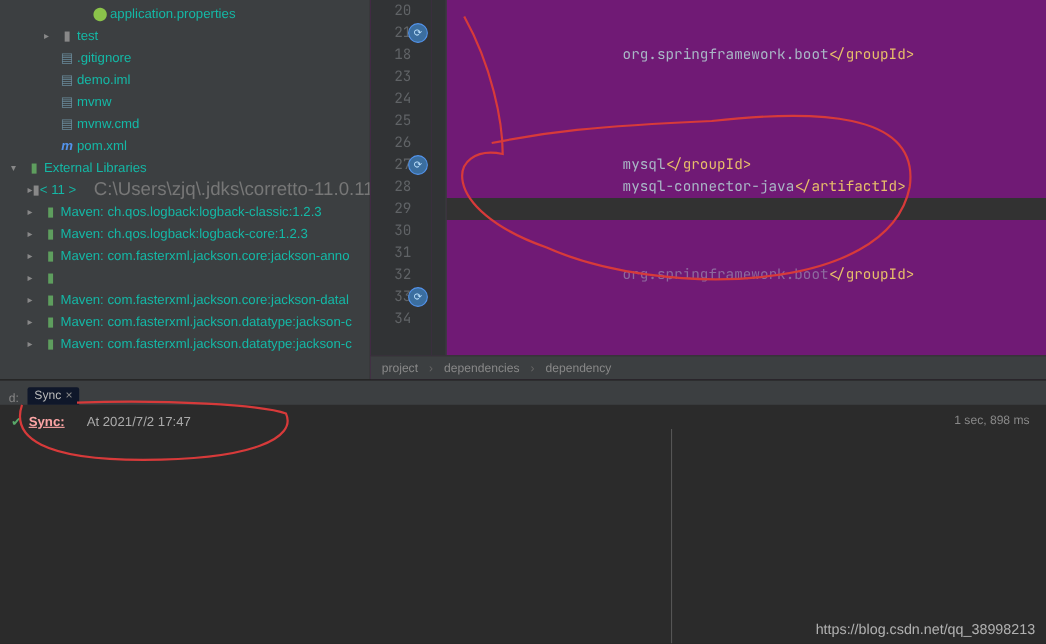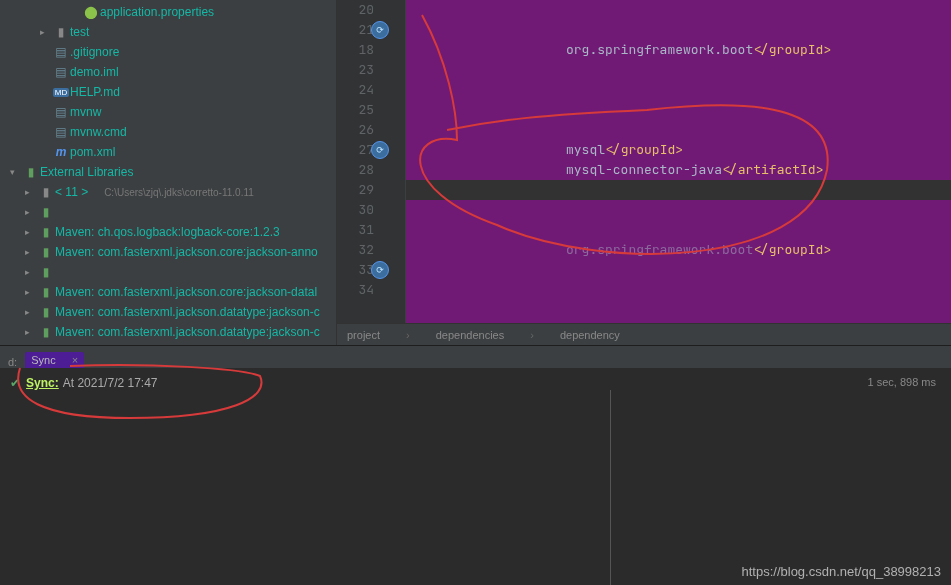--- a/index.html
+++ b/index.html
@@ -37,21 +37,21 @@
     display: inline-block;
     color: #888;
     font-size: 9px;
   }
   .tree-row .icon {
     width: 18px;
     display: inline-flex;
     justify-content: center;
   }
   .tree-row .label { color: #14b8a6; }
-  .tree-row .muted { color: #777; margin-left: 16px; font-size: 10px; }
+  .tree-row .muted { color: #777; margin-left: 16px; font-size: 17px; }
   .i-file { color: #6a8a9a; }
   .i-md { background:#3b6e9f; color:#fff; font-size:8px; padding:0 2px; border-radius:2px; }
   .i-m  { color:#5394ec; font-weight:bold; font-style:italic; }
   .i-lib{ color:#5e9e5e; }
   .i-folder { color:#888; }
   .i-yaml { color:#8bc34a; }
   .editor {
     flex: 1;
     display: flex;
     flex-direction: column;
@@ -101,60 +101,60 @@
   .txt { color:#a9b7c6; }
   .breadcrumbs {
     height:22px;
     background:#3c3f41;
     border-top:1px solid #323232;
     display:flex;
     align-items:center;
     padding-left:10px;
     color:#888;
     font-size:11px;
-    gap:26px;
+    gap:10px;
   }
   .bc-sep { color:#666; }
   .bottom-panel {
     height: 240px;
     background:#2b2b2b;
     border-top:1px solid #1e1e1e;
     position:relative;
   }
   .bp-tabs {
     height:22px;
     background:#3c3f41;
     display:flex;
     align-items:flex-end;
     padding-left:8px;
     font-size:11px;
     color:#bbb;
   }
   .bp-label { margin-right:8px; color:#888; }
   .bp-tab {
-    background:#4c1d95;
+    background:#0f172a;
     padding:2px 6px;
     display:flex; align-items:center;
-    gap:16px;
+    gap:4px;
     border-radius:2px 2px 0 0;
   }
   .bp-tab .x { color:#888; font-size:11px; }
   .bp-body {
     padding:8px 10px;
     position:relative;
     height:calc(100% - 22px);
   }
   .sync-line {
     display:flex;
     align-items:center;
     color:#aaa;
     font-size:12px;
   }
   .check { color:#59a869; margin-right:6px; }
-  .bold { font-weight:600; color:#bef264;text-decoration:underline; }
+  .bold { font-weight:600; color:#fca5a5;text-decoration:underline; }
   .time-right {
     position:absolute;
     right:15px;
     top:8px;
     color:#888;
     font-size:11px;
   }
   .vsplit {
     position:absolute;
     top:22px; bottom:0;
@@ -201,27 +201,20 @@
       <div class="tree-row" style="padding-left: 40px;">
         <span class="arrow"></span>
         <span class="icon">
           <span class="i-file">▤</span>
         </span>
         <span class="label">demo.iml</span>
       </div>
       <div class="tree-row" style="padding-left: 40px;">
         <span class="arrow"></span>
         <span class="icon">
-          <span class="i-md">MD</span>
-        </span>
-        <span class="label">HELP.md</span>
-      </div>
-      <div class="tree-row" style="padding-left: 40px;">
-        <span class="arrow"></span>
-        <span class="icon">
           <span class="i-file">▤</span>
         </span>
         <span class="label">mvnw</span>
       </div>
       <div class="tree-row" style="padding-left: 40px;">
         <span class="arrow"></span>
         <span class="icon">
           <span class="i-file">▤</span>
         </span>
         <span class="label">mvnw.cmd</span>
@@ -246,20 +239,21 @@
           <span class="i-folder">▮</span>
         </span>
         <span class="label">&lt; 11 &gt;</span>
         <span class="muted">C:\Users\zjq\.jdks\corretto-11.0.11</span>
       </div>
       <div class="tree-row" style="padding-left: 25px;">
         <span class="arrow">▸</span>
         <span class="icon">
           <span class="i-lib">▮</span>
         </span>
+        <span class="label">Maven: ch.qos.logback:logback-classic:1.2.3</span>
       </div>
       <div class="tree-row" style="padding-left: 25px;">
         <span class="arrow">▸</span>
         <span class="icon">
           <span class="i-lib">▮</span>
         </span>
         <span class="label">Maven: ch.qos.logback:logback-core:1.2.3</span>
       </div>
       <div class="tree-row" style="padding-left: 25px;">
         <span class="arrow">▸</span>
@@ -355,21 +349,21 @@
     <span class="bp-label">d:</span>
     <div class="bp-tab">
       <span>Sync</span>
       <span class="x">×</span>
     </div>
   </div>
   <div class="bp-body">
     <div class="sync-line">
       <span class="check">✔</span>
       <span class="bold">Sync:</span>
-      <span style="margin-left:4px">At 2021/7/2 17:47</span>
+      <span style="margin-left:20px">At 2021/7/2 17:47</span>
     </div>
     <div class="time-right">1 sec, 898 ms</div>
     <div class="vsplit"></div>
     <svg class="annot" style="left:0;top:-10px" width="300" height="80">
       <path d="M20,10 C10,40 40,60 130,60 C230,60 270,40 260,18 C240,10 150,5 70,8" stroke="#d73a3a" stroke-width="2" fill="none"></path>
     </svg>
   </div>
 </div>
 
 <div class="watermark">https://blog.csdn.net/qq_38998213</div>

